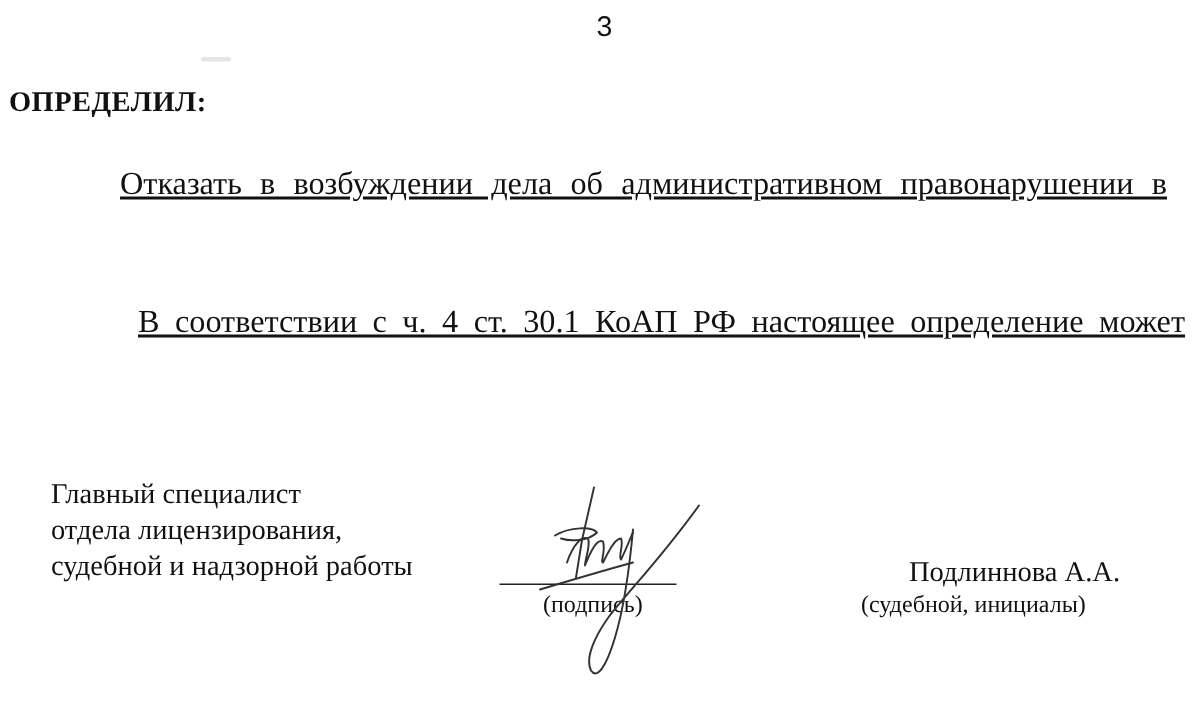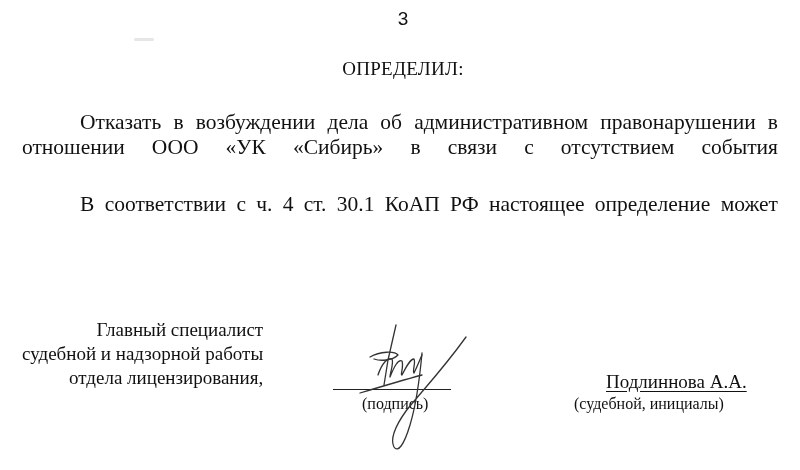--- a/index.html
+++ b/index.html
@@ -24,62 +24,61 @@
       padding-left: 6px;
       box-sizing: border-box;
       font-family: "Liberation Sans", "DejaVu Sans", sans-serif;
       font-size: 19px;
     }
     .heading {
       position: absolute;
       top: 58px;
       left: 0;
       width: 800px;
-      text-align: center;
       padding-left: 6px;
       box-sizing: border-box;
-      font-weight: normal;
+      font-weight: bold;
       font-size: 19px;
       letter-spacing: 0.3px;
     }
     .body-text {
       position: absolute;
       left: 22px;
       width: 756px;
       font-size: 21.5px;
       line-height: 25px;
     }
     .para {
       margin: 0;
       text-indent: 58px;
       text-align: justify;
     }
     .para .line {
       display: block;
+      text-decoration: underline;
     }
     .para .line.justify {
       text-align: justify;
       text-align-last: justify;
     }
     .para .line.first {
       text-indent: 58px;
     }
     .para .line.rest {
       text-indent: 0;
     }
     #p1 { top: 110px; }
-    #p2 { top: 192px; }
+    #p2 { top: 202px; margin-left: 12px; }
 
     .sign-block {
       position: absolute;
       top: 318px;
-      left: 22px;
+      left: 34px;
       font-size: 19px;
       line-height: 24px;
-      text-align: right;
     }
     .sign-block div { white-space: nowrap; }
 
     .sig-line {
       position: absolute;
       top: 389px;
       left: 333px;
       width: 118px;
       border-top: 1px solid #222;
     }
@@ -94,21 +93,20 @@
       top: 315px;
       left: 340px;
       width: 140px;
       height: 140px;
     }
     .name {
       position: absolute;
       top: 371px;
       left: 606px;
       font-size: 19px;
-      text-decoration: underline;
       text-underline-offset: 3px;
       white-space: nowrap;
     }
     .name-caption {
       position: absolute;
       top: 395px;
       left: 574px;
       font-size: 16px;
       white-space: nowrap;
     }
@@ -127,34 +125,33 @@
 
 <div class="smudge"></div>
 
 <div class="page-number">3</div>
 
 <div class="heading">ОПРЕДЕЛИЛ:</div>
 
 <div class="body-text" id="p1">
   <div class="para" style="text-indent:0">
     <span class="line justify first">Отказать в возбуждении дела об административном правонарушении в</span>
-    <span class="line justify rest">отношении ООО «УК «Сибирь» в связи с отсутствием события</span>
   </div>
 </div>
 
 <div class="body-text" id="p2">
   <div class="para" style="text-indent:0">
     <span class="line justify first">В соответствии с ч. 4 ст. 30.1 КоАП РФ настоящее определение может</span>
   </div>
 </div>
 
 <div class="sign-block">
   <div>Главный специалист</div>
+  <div>отдела лицензирования,</div>
   <div>судебной и надзорной работы</div>
-  <div>отдела лицензирования,</div>
 </div>
 
 <div class="sig-line"></div>
 <div class="sig-caption">(подпись)</div>
 
 <svg class="signature" viewBox="0 0 140 140" xmlns="http://www.w3.org/2000/svg">
   <g fill="none" stroke="#333" stroke-width="1.3" stroke-linecap="round" stroke-linejoin="round">
     <path d="M56 10 L48 45 L44 70"></path>
     <path d="M30 42 C40 36 55 36 58 40 C52 46 40 46 34 44"></path>
     <path d="M38 60 C42 48 48 42 52 44 C54 48 50 58 50 62 C54 52 58 44 62 46 C64 52 60 60 62 60 C66 52 70 44 74 44 C76 48 72 56 74 58 C78 50 80 44 82 40"></path>

